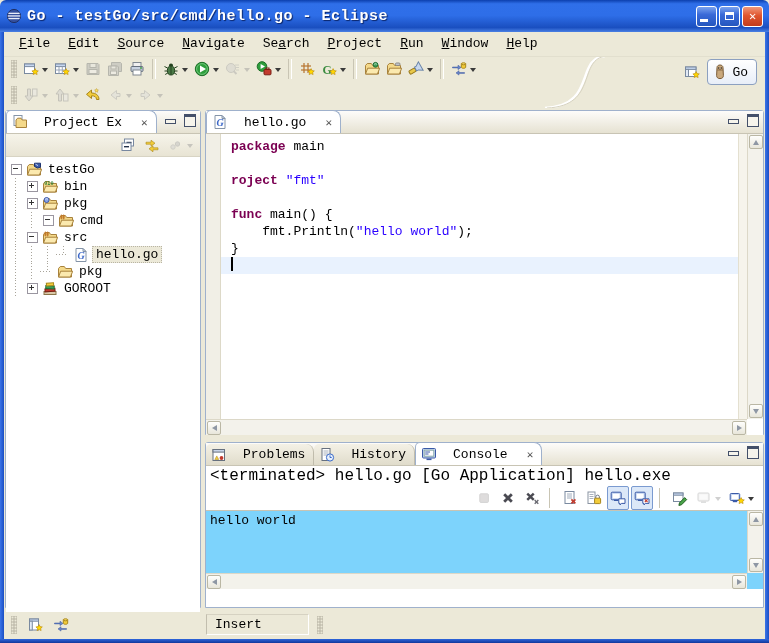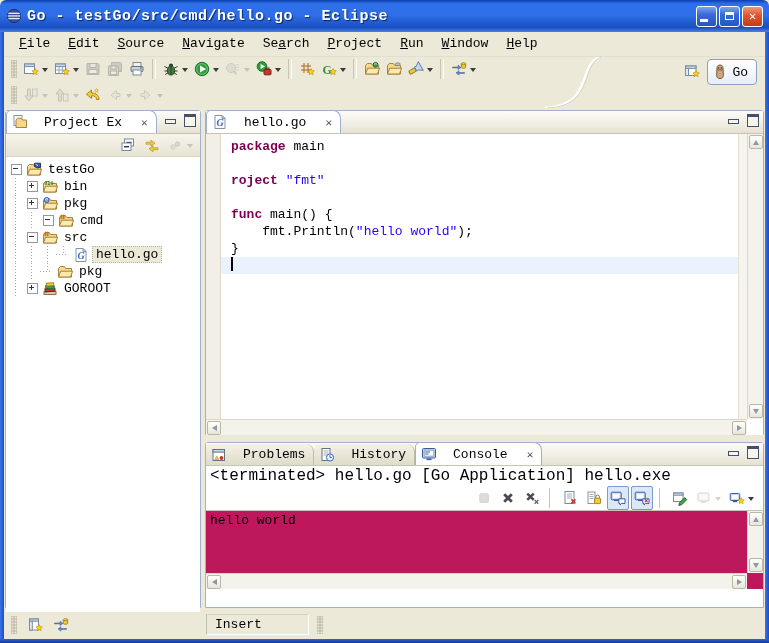--- a/index.html
+++ b/index.html
@@ -50,21 +50,21 @@
   .handle{width:6px;height:18px;margin:0 3px;
     background-image:radial-gradient(#B8B4A4 1px,transparent 1.2px);
     background-size:3px 3px;background-position:center;}
   .tsep{width:2px;height:20px;margin:0 4px;border-left:1px solid #C9C5B4;border-right:1px solid #FFFFFF;}
   .tbtn{display:flex;align-items:center;height:22px;padding:0 2px;border:1px solid transparent;border-radius:2px;}
   .tbtn .icon{width:16px;height:16px;display:inline-block;}
   .tbtn.dis{opacity:.42;filter:grayscale(90%);}
   .dd{width:0;height:0;border:3px solid transparent;border-top:4px solid #3A3A3A;margin:5px 0 0 3px;}
   .dis .dd{border-top-color:#909090;}
   .persp-curve{position:absolute;right:150px;top:0;width:80px;height:52px;pointer-events:none;}
-  .persp{position:absolute;right:8px;top:3px;height:26px;display:flex;gap:4px;}
+  .persp{position:absolute;right:8px;top:3px;height:26px;display:flex;align-items:center;gap:4px;}
   .persp .tbtn .icon{width:16px;height:16px;}
   .persp-btn{
     display:flex;align-items:center;gap:4px;height:24px;padding:0 8px 0 4px;
     border:1px solid #8CA0C0;border-radius:4px;
     background:linear-gradient(180deg,#FFFFFF,#E8EEF8);
   }
   .persp-btn .icon{width:16px;height:16px;}
   
   .panel{position:absolute;background:#fff;border:1px solid #9FB1CC;box-sizing:border-box;border-radius:3px 3px 0 0;}
   #pe-panel{left:5px;top:110px;width:196px;height:498px;}
@@ -112,21 +112,21 @@
   .sbb{width:14px;height:14px;background:linear-gradient(180deg,#FEFEFC,#E8E6DA);border:1px solid #BAB7A4;border-radius:2px;display:flex;align-items:center;justify-content:center;box-sizing:border-box;}
   .tri{width:0;height:0;border:3px solid transparent;}
   .tri.up{border-bottom:5px solid #8E97A4;margin-top:-3px;}
   .tri.dn{border-top:5px solid #8E97A4;margin-bottom:-3px;}
   .tri.lf{border-right:5px solid #8E97A4;margin-left:-3px;}
   .tri.rt{border-left:5px solid #8E97A4;margin-right:-3px;}
   
   .con-status{height:18px;padding:1px 4px;background:#fff;font-size:16px;white-space:nowrap;}
   .con-toolbar{height:24px;background:#fff;display:flex;align-items:center;justify-content:flex-end;gap:2px;padding-right:6px;}
   .tbtn.toggled{border:1px solid #7A9AD0;background:#DCE8F8;border-radius:2px;}
-  #con-out{position:relative;height:calc(100% - 86px);border-top:1px solid #C8C4B4;background:#be185d;}
+  #con-out{position:relative;height:calc(100% - 86px);border-top:1px solid #C8C4B4;background:#7dd3fc;}
   #con-text{position:absolute;left:4px;top:2px;font-size:13px;}
   
   .statusbar{position:absolute;left:4px;right:4px;top:612px;height:25px;background:#ECE9D8;display:flex;align-items:center;z-index:30;}
   .sb-left{width:200px;display:flex;align-items:center;gap:4px;padding-left:4px;box-sizing:border-box;}
   .sb-cell{height:21px;display:flex;align-items:center;padding:0 8px;box-sizing:border-box;
     border:1px solid;border-color:#D6D2C2 #FFFFFF #FFFFFF #C2BEAE;}
   .sb-cell.w1{width:127px;}
   .sb-cell.w2{width:103px;margin-left:2px;}
   .sash-h{position:absolute;left:205px;width:559px;top:435px;height:7px;background:#ECE9D8;z-index:20;}
   .sash-v{position:absolute;left:201px;width:4px;top:110px;height:498px;background:#ECE9D8;z-index:20;}

